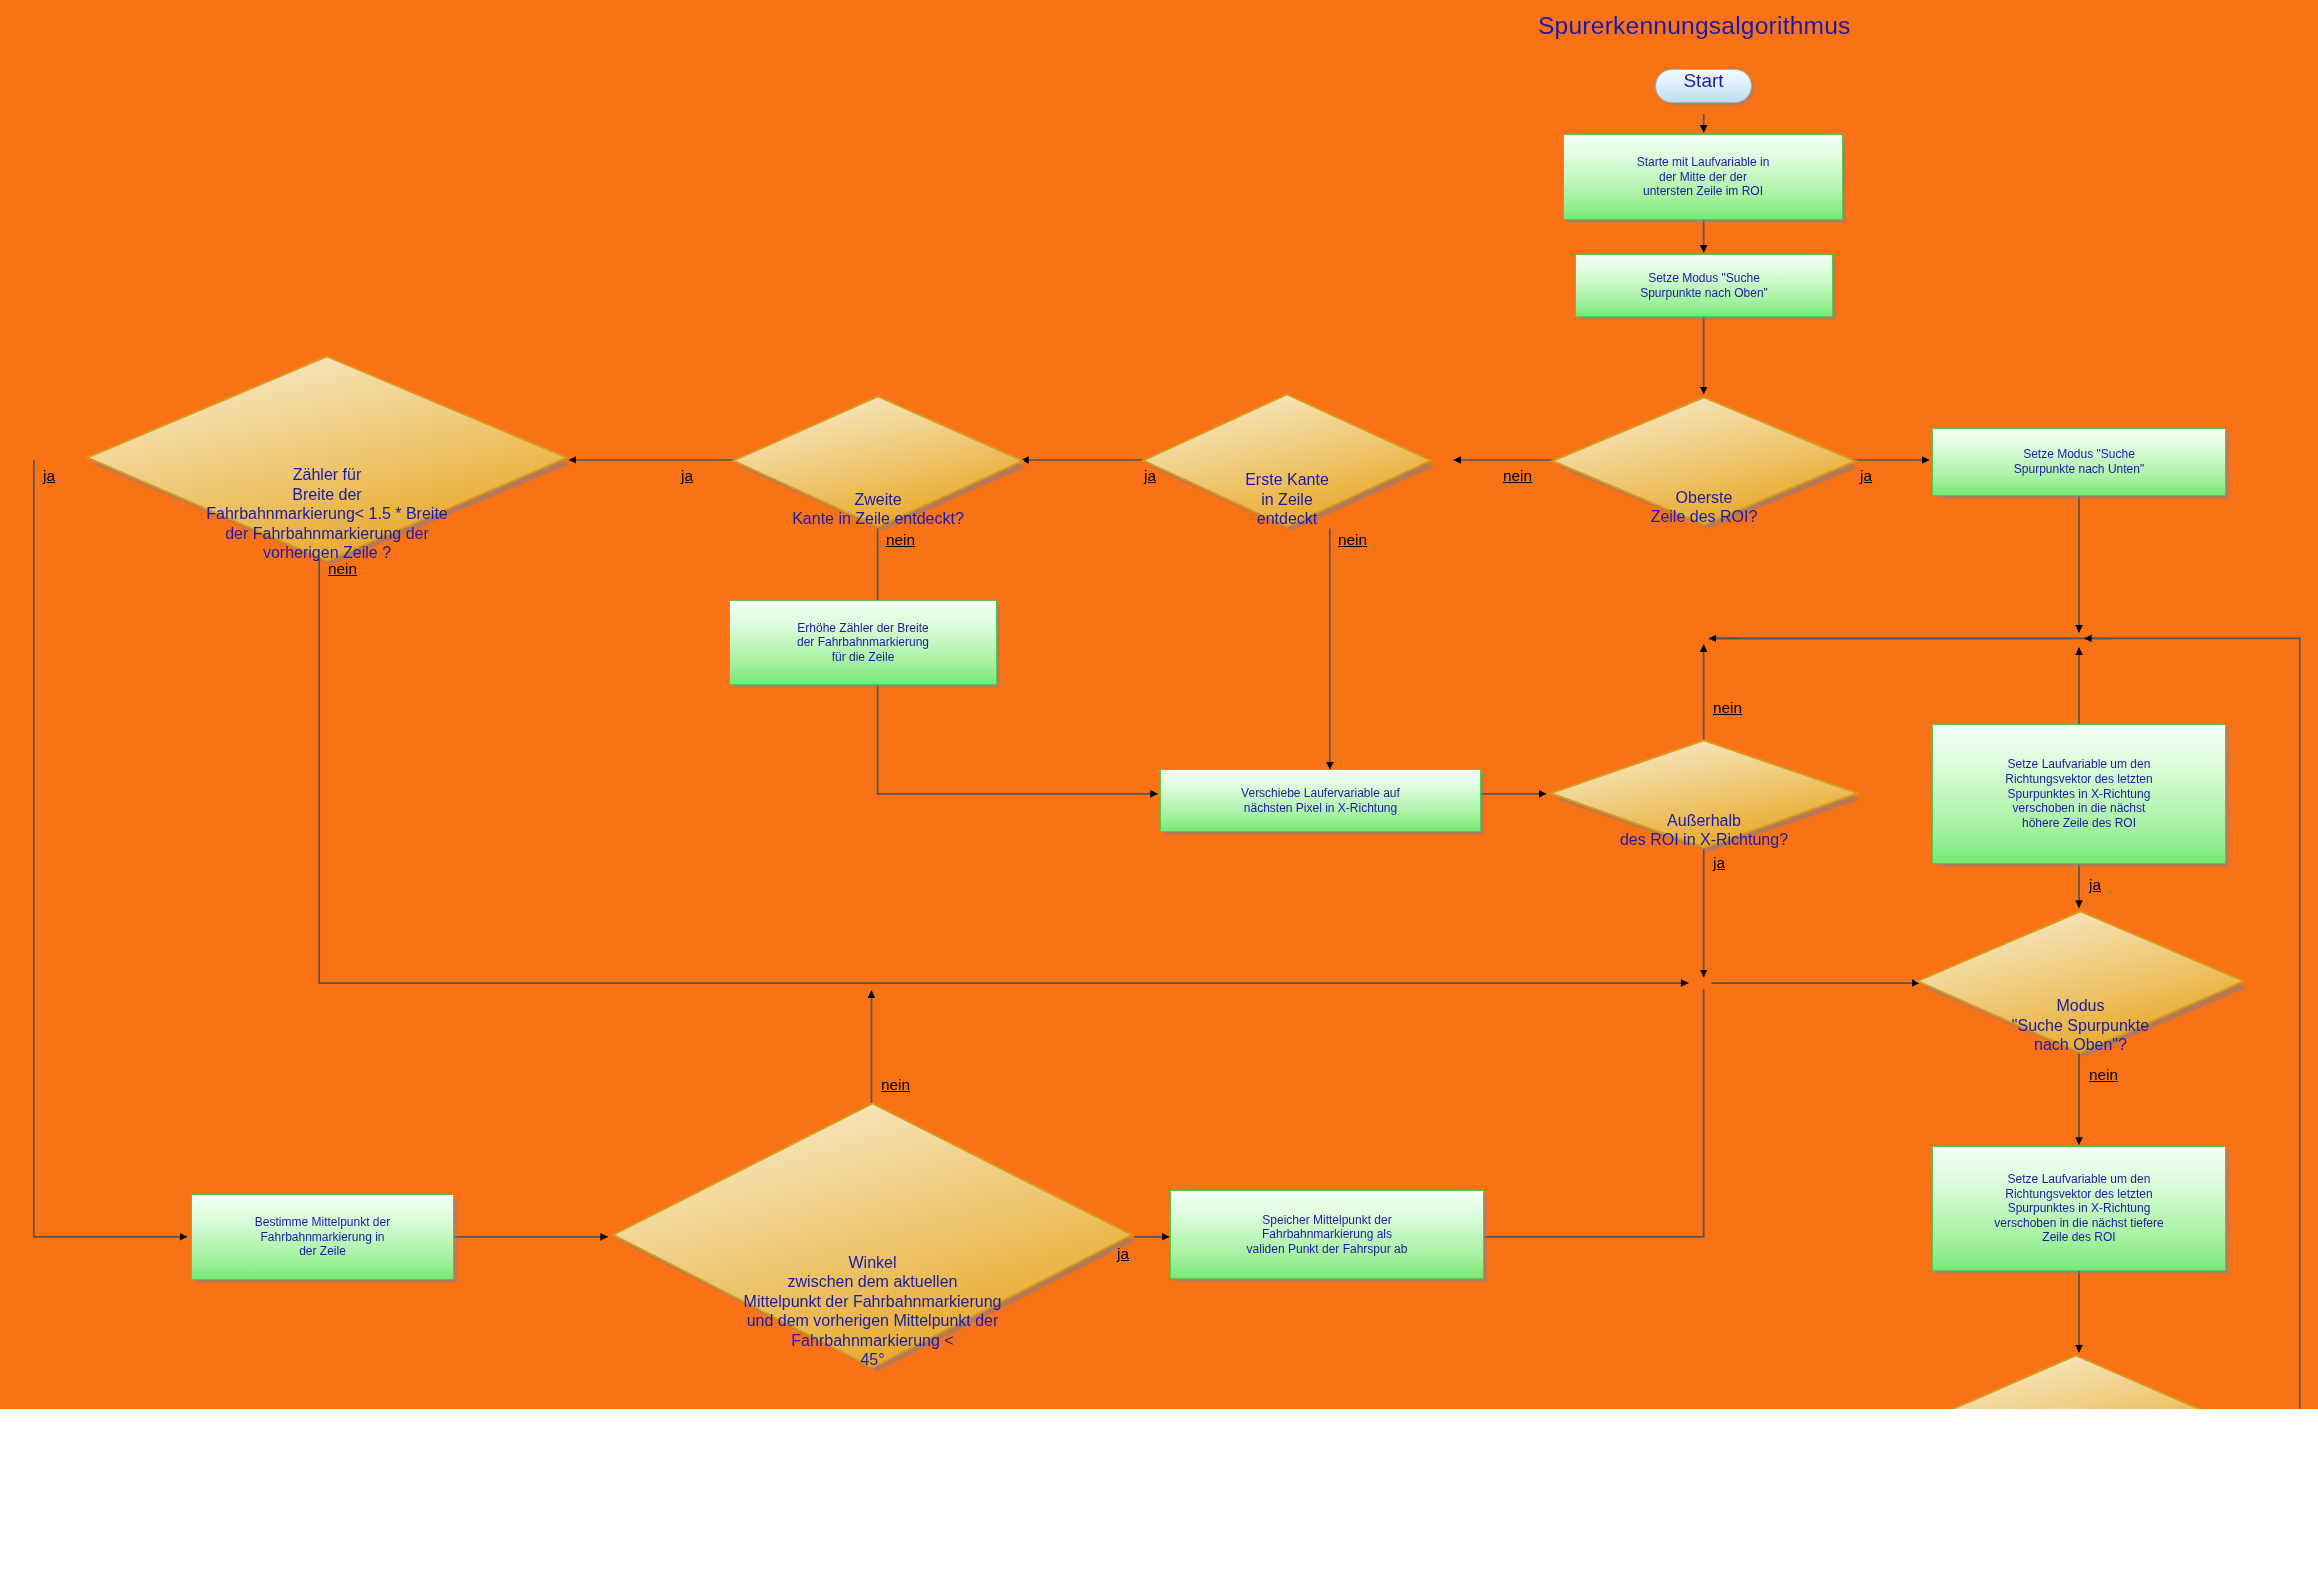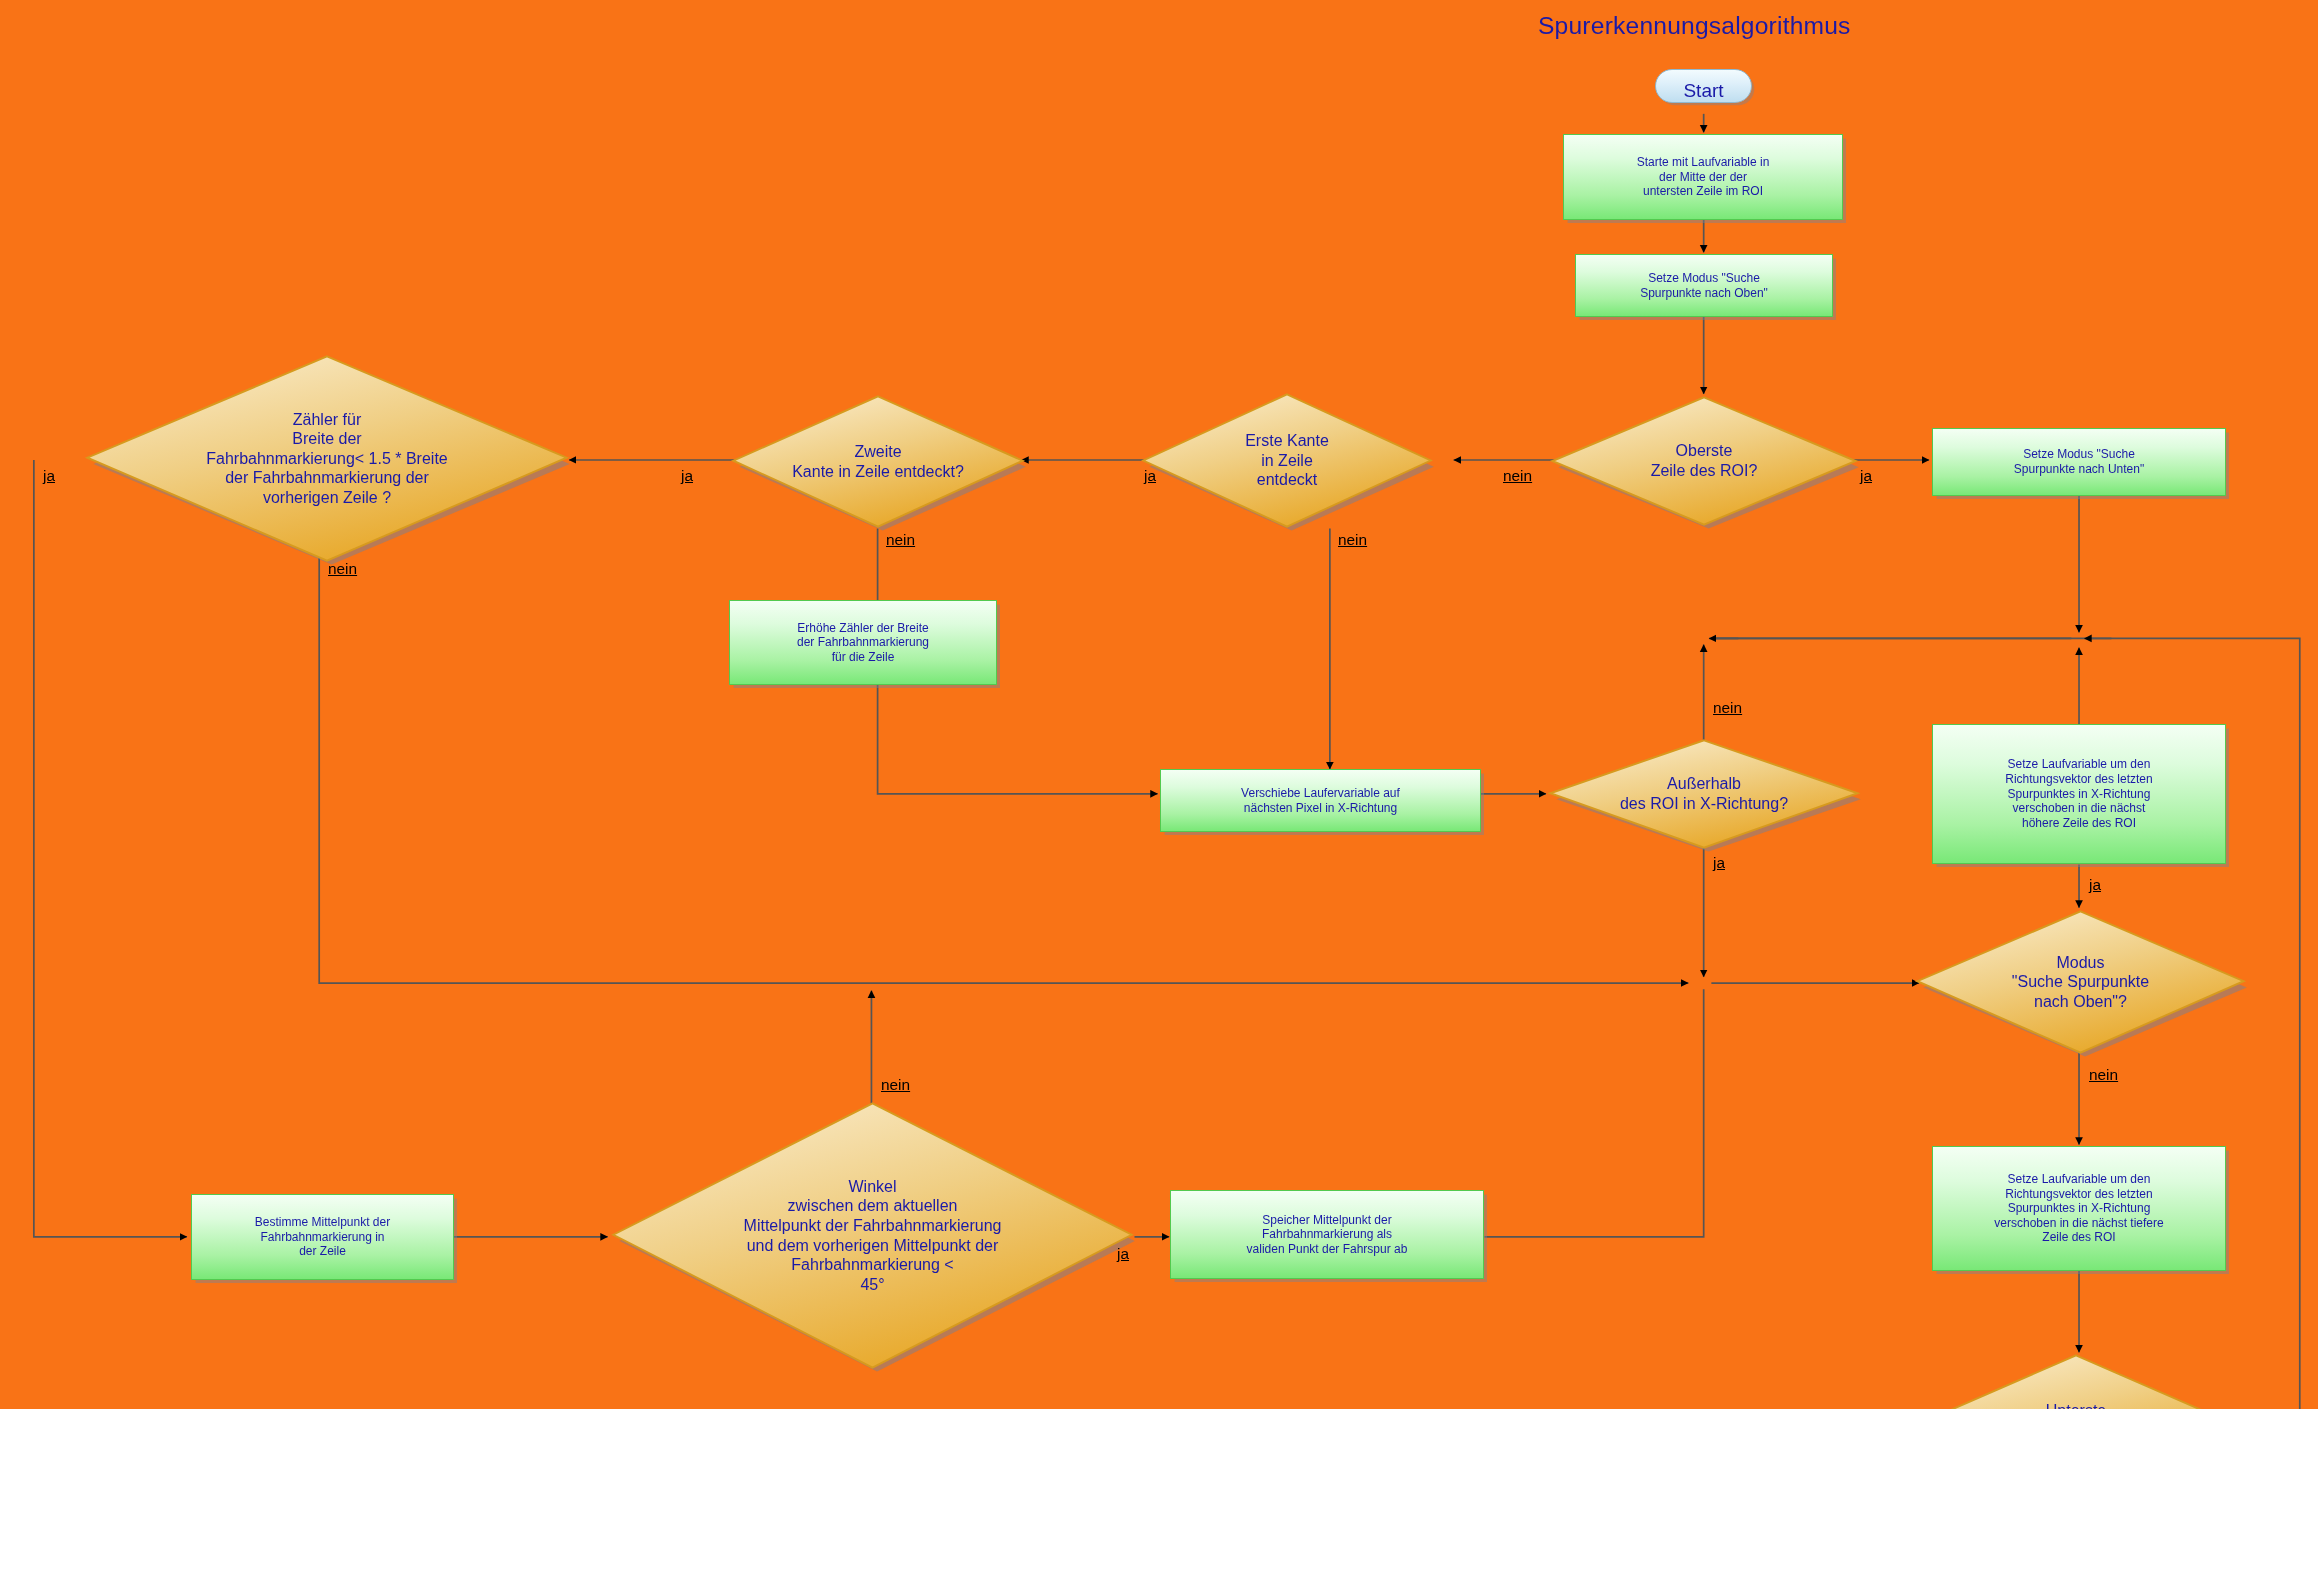--- a/index.html
+++ b/index.html
@@ -26,30 +26,30 @@
     display:flex;align-items:center;justify-content:center;
     color:#1a1aa8;font-size:12px;line-height:1.22;text-align:center;
     padding:1.5px 4.6px;
   }
 
   
   .term{
     background:linear-gradient(to bottom,#f2fbfe 0%,#dff0fa 40%,#bfdef0 100%);
     border:1.5px solid #8fb8cf;border-radius:21.5px;
     box-shadow:3.1px 3.1px 0 -0.8px rgba(120,130,150,.40);
-    display:flex;align-items:flex-end;justify-content:center;
+    display:flex;align-items:flex-start;justify-content:center;
     color:#1a1aa8;font-size:19px;
   }
 
   
   .dec{position:absolute;}
   .dec svg{position:absolute;left:0;top:0;width:100%;height:100%;overflow:visible;}
   .dec .dtext{
     position:absolute;left:0;top:0;width:100%;height:100%;
-    display:flex;align-items:center;justify-content:center;
+    display:flex;align-items:flex-end;justify-content:center;
     color:#1a1aa8;font-size:16px;line-height:1.22;text-align:center;
     pointer-events:none;
   }
 
   
   .elab{
     position:absolute;color:#000;font-size:15.4px;white-space:nowrap;
     line-height:1;
     text-decoration:underline;
   }

